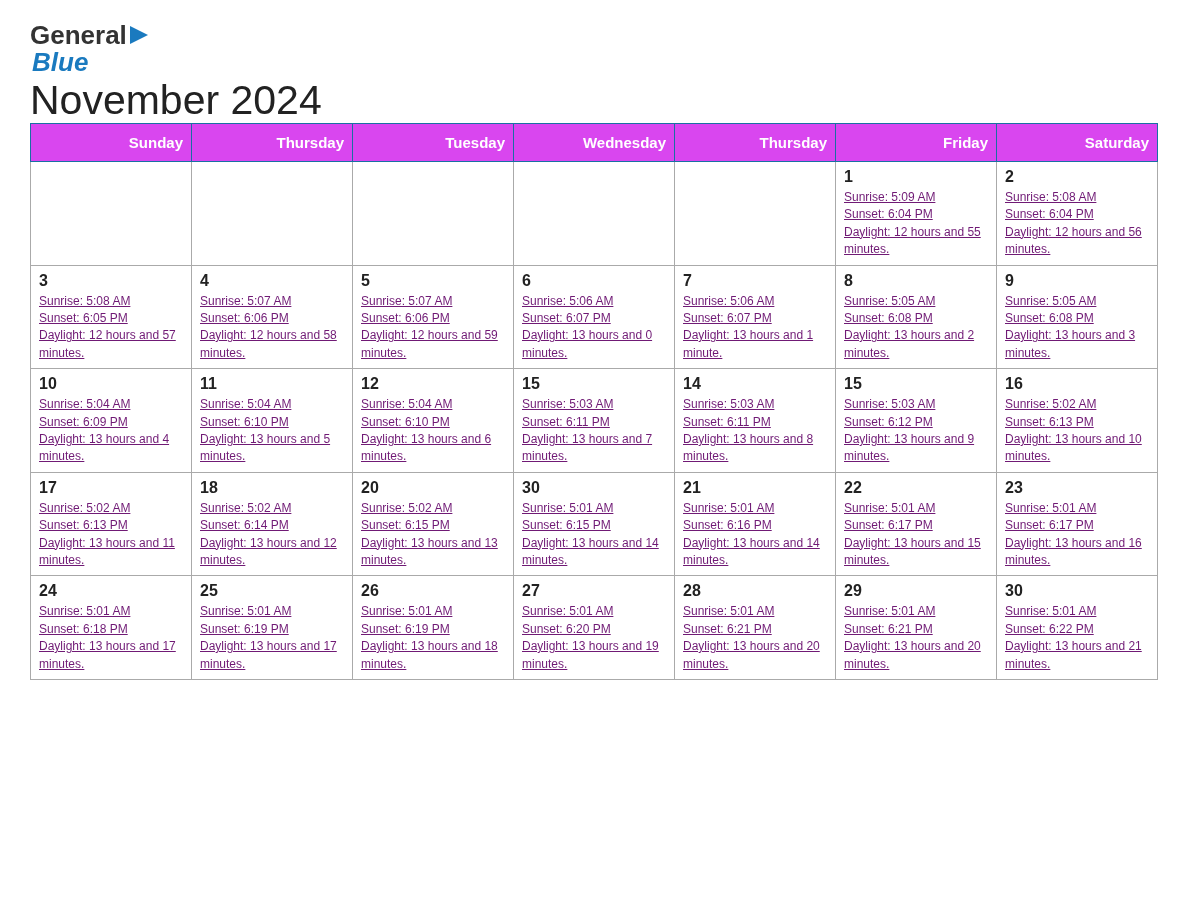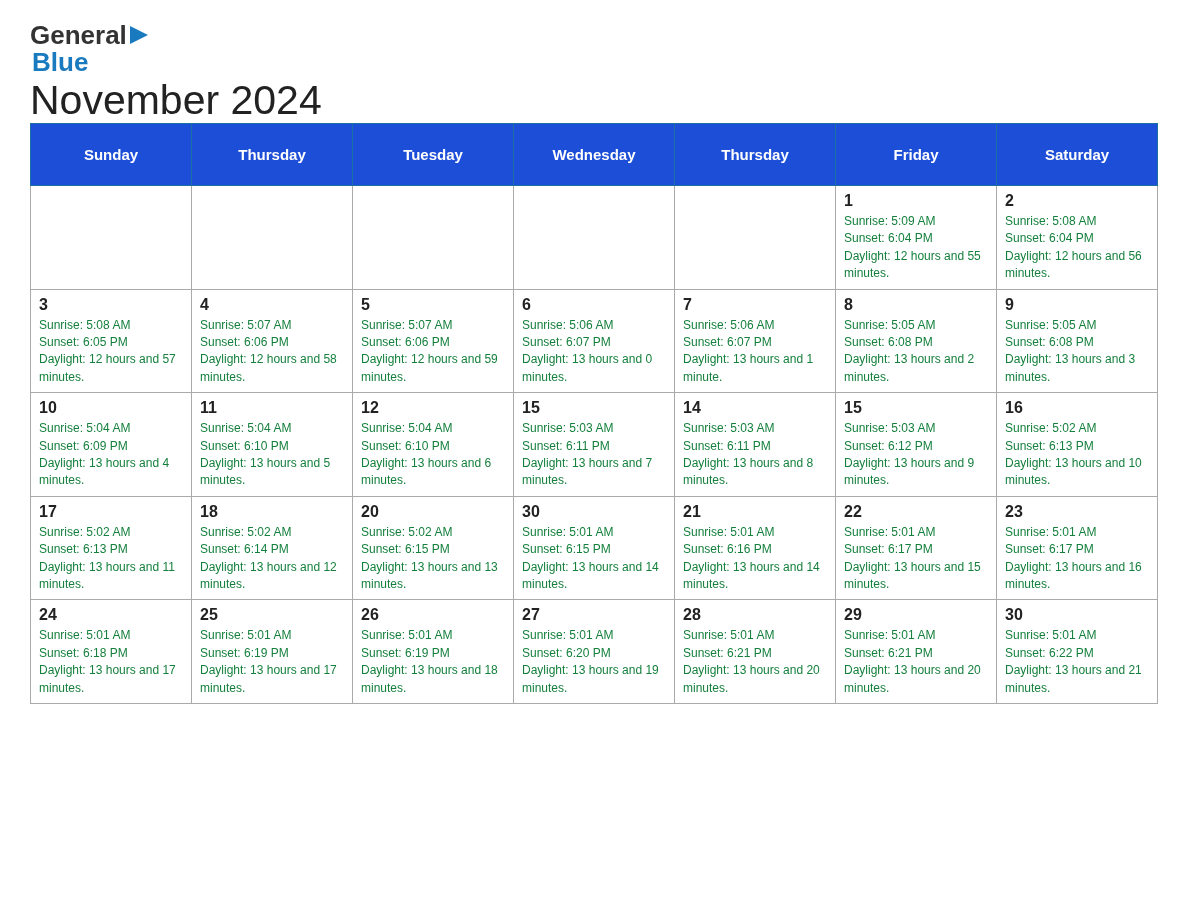--- a/index.html
+++ b/index.html
@@ -33,47 +33,48 @@
       font-size: 20px;
       color: #333;
       font-weight: normal;
     }
     .calendar-table {
       width: 100%;
       border-collapse: collapse;
       table-layout: fixed;
     }
     .calendar-table thead tr th {
-      background-color: #1d4ed8;
+      background-color: #d946ef;
       color: #fff;
-      padding: 22px 8px;
+      padding: 10px 8px;
       font-size: 15px;
       font-weight: bold;
-      text-align: center;
+      text-align: right;
       border: 1px solid #1a6fa3;
     }
     .calendar-table tbody tr td {
       vertical-align: top;
       border: 1px solid #aaa;
       padding: 6px 8px;
       height: 100px;
       font-size: 12.5px;
       color: #333;
     }
     .day-number {
       font-size: 16px;
       font-weight: bold;
       color: #222;
       display: block;
       margin-bottom: 3px;
     }
     .day-info {
       font-size: 12px;
-      color: #15803d;
+      color: #701a75;
       line-height: 1.45;
+      text-decoration: underline;
     }
     .empty-cell {
       background: #fff;
     }
     .logo-container {
       display: flex;
       align-items: center;
     }
     .logo-word {
       font-size: 26px;
@@ -90,21 +91,21 @@
 <body>
 
 <div class="header-area">
   <div class="logo-area">
     <div class="logo-container">
       <span class="logo-word">General</span>
       <svg width="22" height="22" viewBox="0 0 22 22" style="margin-left:1px; margin-top:-2px;">
         <polygon points="2,2 20,11 2,20" fill="#1a7abf"></polygon>
       </svg>
     </div>
-    <div style="margin-top:-4px; margin-left:2px;">
+    <div style="margin-top:-4px; margin-left:2px;font-style:italic;">
       <span class="logo-blue-part">Blue</span>
     </div>
   </div>
   <div class="title-area">
     <div class="month-title">November 2024</div>
   </div>
 </div>
 
 <table class="calendar-table">
   <thead>

